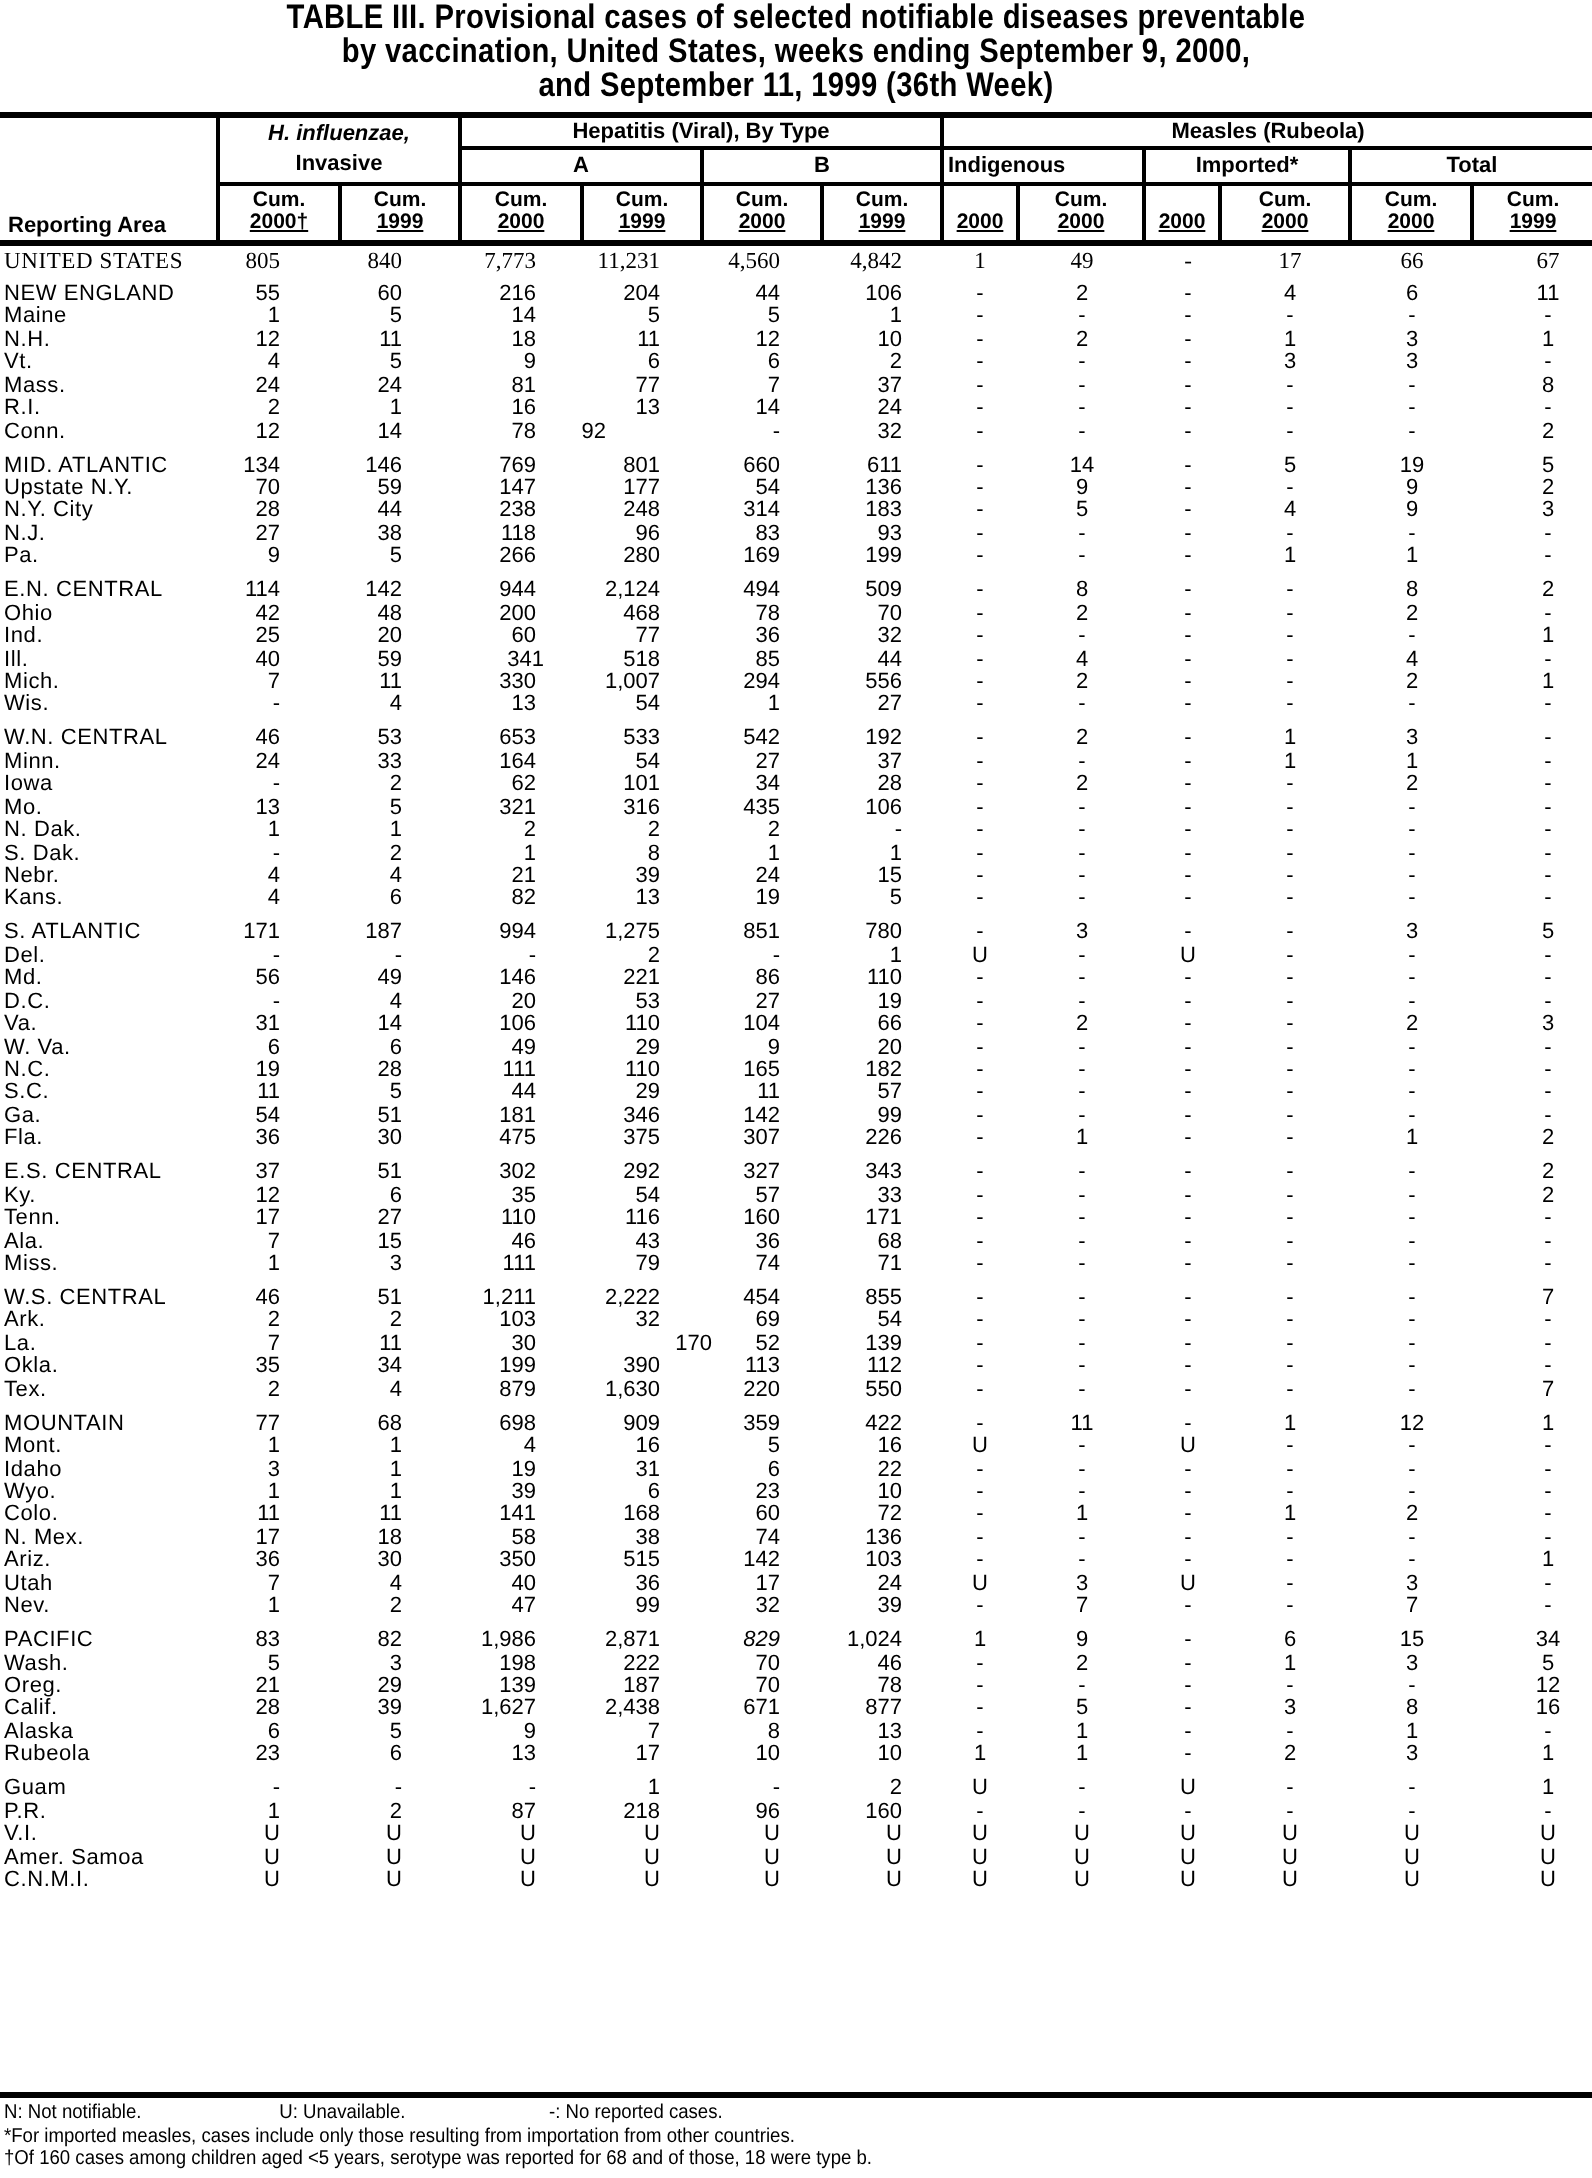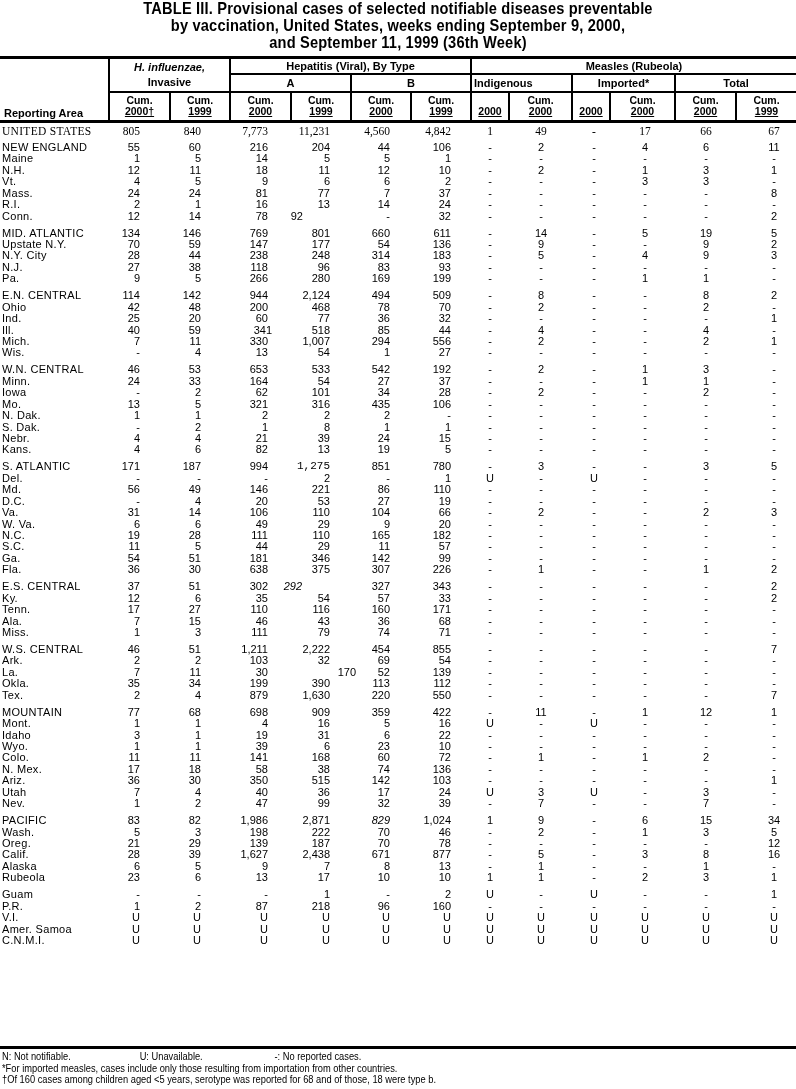--- a/index.html
+++ b/index.html
@@ -515,21 +515,21 @@
       <span class="cell c" style="left: 574px; width: 40px;">-</span>
       <span class="cell c" style="left: 625px; width: 40px;">-</span>
       <span class="cell c" style="left: 686px; width: 40px;">-</span>
       <span class="cell c" style="left: 754px; width: 40px;">-</span>
     </div>
     <div class="row gap">
       <span class="area">S. ATLANTIC</span>
       <span class="cell" style="right: 656px;">171</span>
       <span class="cell" style="right: 595px;">187</span>
       <span class="cell" style="right: 528px;">994</span>
-      <span class="cell" style="right: 466px; font-family: Liberation Mono, monospace;">1,275</span>
+      <span class="cell" style="right: 466px;">1,275</span>
       <span class="cell" style="right: 406px;">851</span>
       <span class="cell" style="right: 345px;">780</span>
       <span class="cell c" style="left: 470px; width: 40px;">-</span>
       <span class="cell c" style="left: 521px; width: 40px;">3</span>
       <span class="cell c" style="left: 574px; width: 40px;">-</span>
       <span class="cell c" style="left: 625px; width: 40px;">-</span>
       <span class="cell c" style="left: 686px; width: 40px;">3</span>
       <span class="cell c" style="left: 754px; width: 40px;">5</span>
     </div>
     <div class="row">
@@ -649,37 +649,37 @@
       <span class="cell c" style="left: 521px; width: 40px;">-</span>
       <span class="cell c" style="left: 574px; width: 40px;">-</span>
       <span class="cell c" style="left: 625px; width: 40px;">-</span>
       <span class="cell c" style="left: 686px; width: 40px;">-</span>
       <span class="cell c" style="left: 754px; width: 40px;">-</span>
     </div>
     <div class="row">
       <span class="area">Fla.</span>
       <span class="cell" style="right: 656px;">36</span>
       <span class="cell" style="right: 595px;">30</span>
-      <span class="cell" style="right: 528px;">638</span>
+      <span class="cell" style="right: 528px;">475</span>
       <span class="cell" style="right: 466px;">375</span>
       <span class="cell" style="right: 406px;">307</span>
       <span class="cell" style="right: 345px;">226</span>
       <span class="cell c" style="left: 470px; width: 40px;">-</span>
       <span class="cell c" style="left: 521px; width: 40px;">1</span>
       <span class="cell c" style="left: 574px; width: 40px;">-</span>
       <span class="cell c" style="left: 625px; width: 40px;">-</span>
       <span class="cell c" style="left: 686px; width: 40px;">1</span>
       <span class="cell c" style="left: 754px; width: 40px;">2</span>
     </div>
     <div class="row gap">
       <span class="area">E.S. CENTRAL</span>
       <span class="cell" style="right: 656px;">37</span>
       <span class="cell" style="right: 595px;">51</span>
       <span class="cell" style="right: 528px;">302</span>
-      <span class="cell" style="right: 494px; font-style: italic;">292</span>
+      <span class="cell" style="right: 466px;">292</span>
       <span class="cell" style="right: 406px;">327</span>
       <span class="cell" style="right: 345px;">343</span>
       <span class="cell c" style="left: 470px; width: 40px;">-</span>
       <span class="cell c" style="left: 521px; width: 40px;">-</span>
       <span class="cell c" style="left: 574px; width: 40px;">-</span>
       <span class="cell c" style="left: 625px; width: 40px;">-</span>
       <span class="cell c" style="left: 686px; width: 40px;">-</span>
       <span class="cell c" style="left: 754px; width: 40px;">2</span>
     </div>
     <div class="row">

